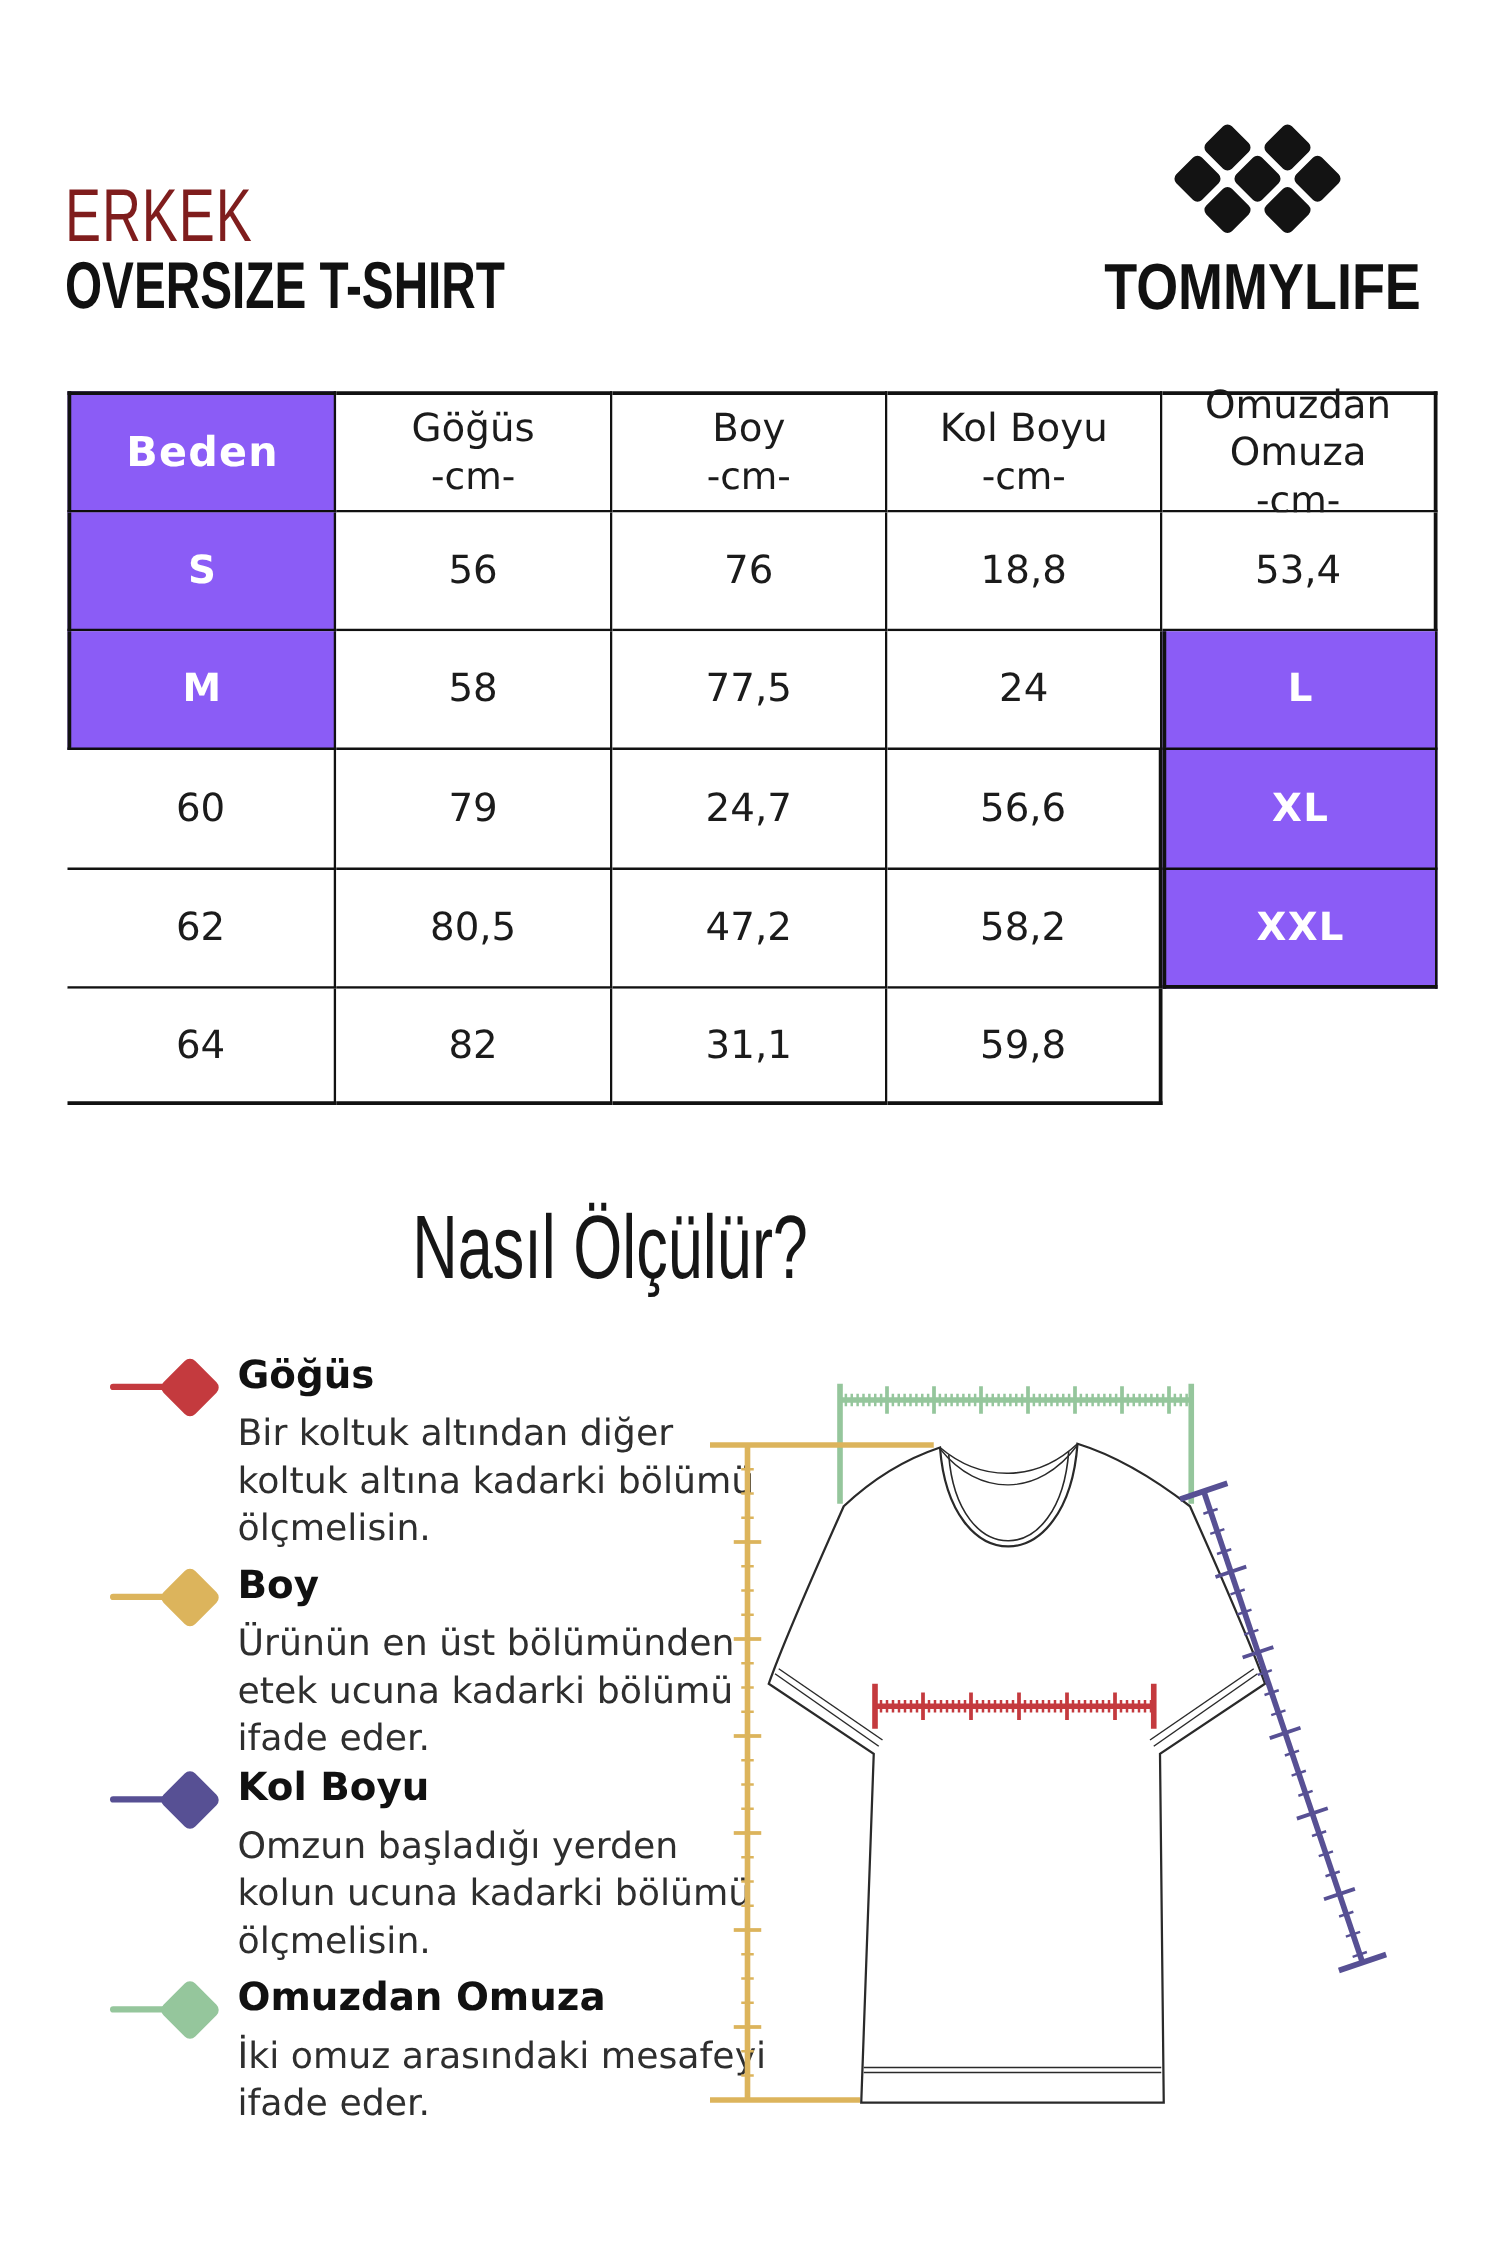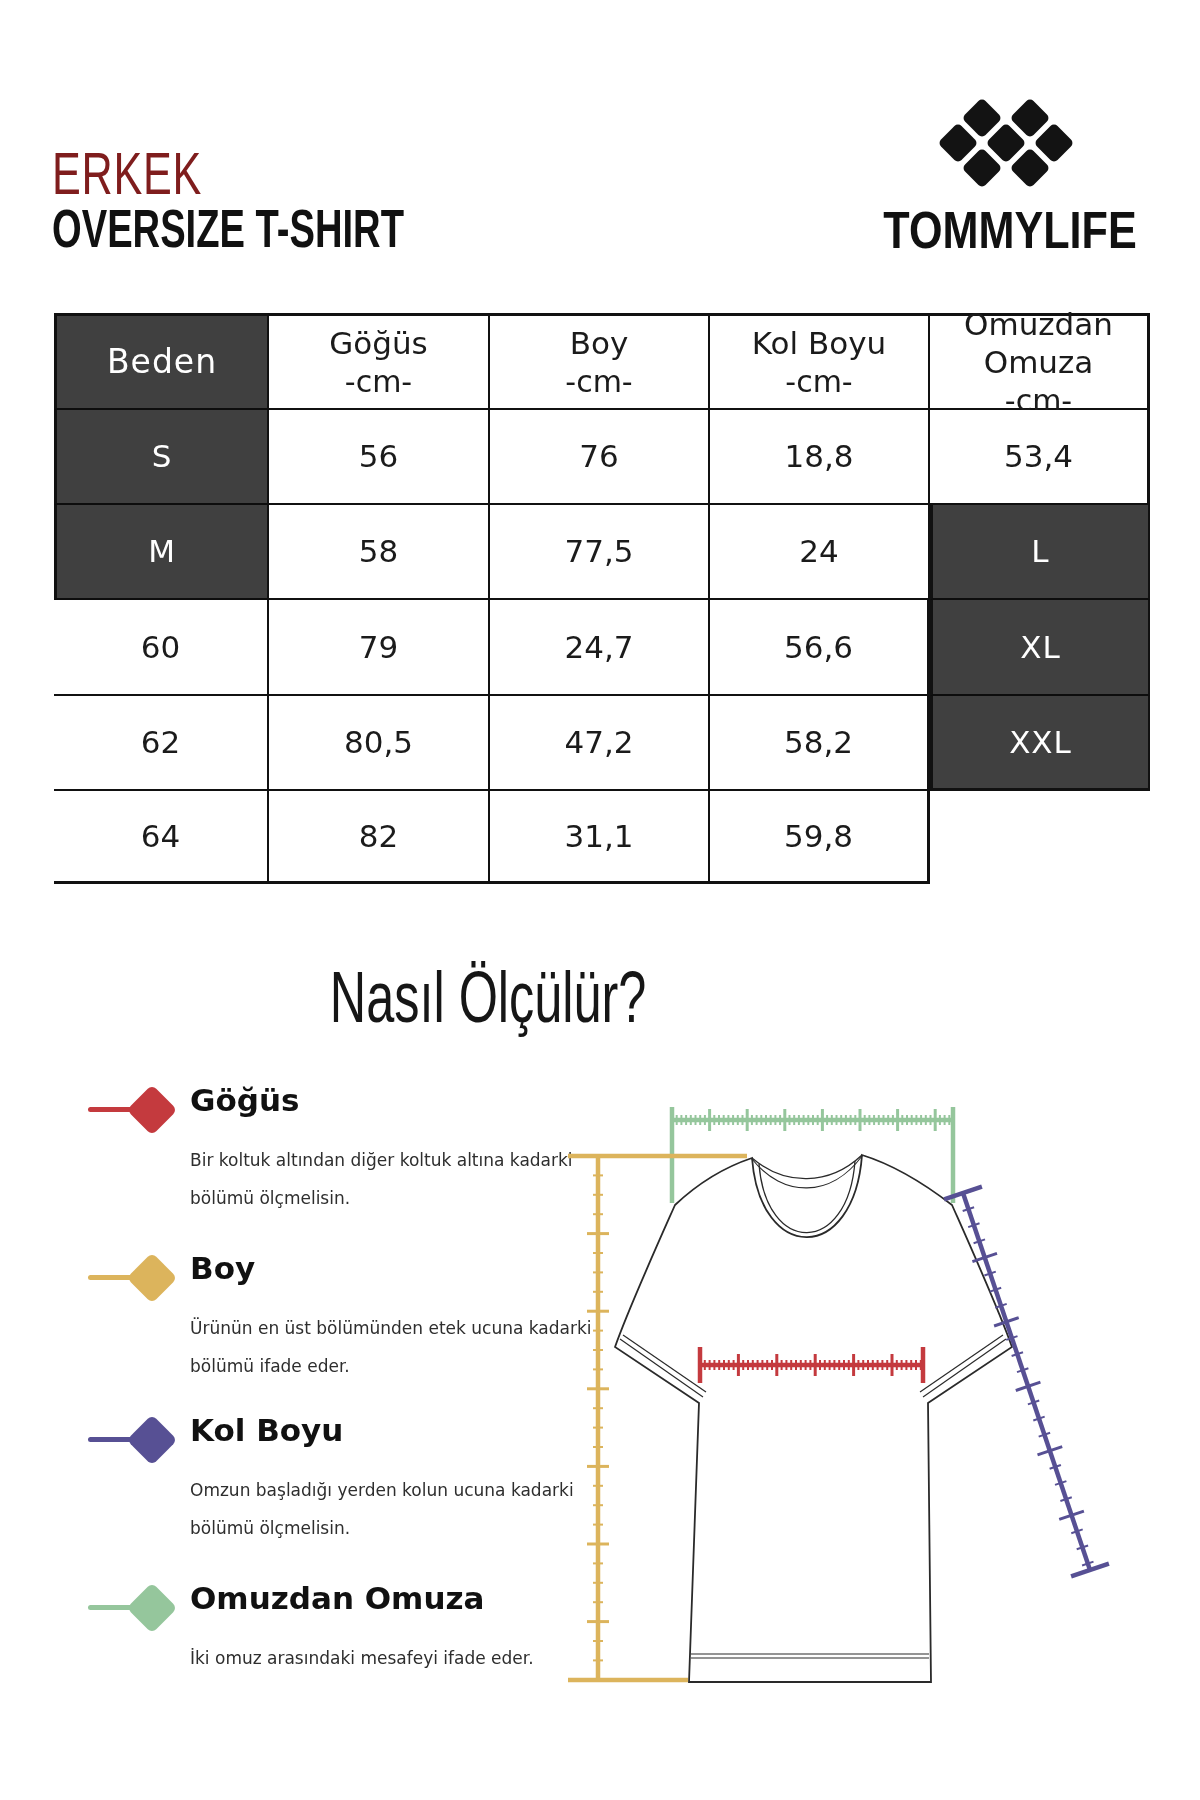--- a/index.html
+++ b/index.html
@@ -19,40 +19,40 @@
          font-family:"Liberation Sans",sans-serif;font-weight:700;font-size:52px;color:#111;
          transform:scaleX(.83);transform-origin:50% 50%;letter-spacing:0px;white-space:nowrap;}
 
   
   .size-table{position:absolute;left:54px;top:313px;width:1096px;height:571px;display:grid;
               grid-template-columns:215px 221px 220px 220px 220px;
               grid-template-rows:97px 95px 95px 96px 95px 93px;}
   .cell{box-sizing:border-box;border-right:2px solid #111;border-bottom:2px solid #111;
         display:flex;flex-direction:column;align-items:center;justify-content:center;
         font-size:31px;color:#1b1b1b;line-height:1.25;text-align:center;background:#fff;}
-  .cell.c0{border-left:3px solid #111;background:#404040;color:#fff;border-right-color:#111;
-           border-bottom-color:#0d0d0d;letter-spacing:1px;}
+  .cell.c0{border-left:3px solid #111;background:#8b5cf6;color:#fff;border-right-color:#111;
+           border-bottom-color:#0d0d0d;letter-spacing:1px;font-weight:bold;}
   .cell.r0{border-top:3px solid #111;}
   .cell.c4{border-right:3px solid #111;}
   .cell.rlast{border-bottom:3px solid #111;}
   .cell .unit{font-size:30px;}
   .hdr .lbl{max-width:180px;}
 
   
   .htm-title{position:absolute;left:0;top:955px;width:976px;text-align:center;
              font-size:72px;font-weight:400;color:#161616;}
   .htm-title .cond{transform:scaleX(.70);transform-origin:50% 50%;}
 
   .legend-item{position:absolute;left:88px;width:480px;}
   .legend-item .marker{position:absolute;left:0;top:10px;width:100px;height:40px;}
   .legend-item .marker .mline{position:absolute;left:0;top:15px;width:58px;height:5px;border-radius:3px;}
   .legend-item .marker .mdiamond{position:absolute;left:46px;top:0px;width:36px;height:36px;
       border-radius:6px;transform:rotate(45deg);}
   .legend-item .ltitle{margin-left:102px;font-size:31px;font-weight:700;color:#111;line-height:1.2;}
-  .legend-item .ldesc{margin-left:102px;margin-top:22px;width:440px;font-size:17px;line-height:38px;color:#2e2e2e;}
+  .legend-item .ldesc{margin-left:102px;margin-top:8px;width:440px;font-size:29px;line-height:38px;color:#2e2e2e;}
   .i0 .mline,.i0 .mdiamond{background:var(--m0);}
   .i1 .mline,.i1 .mdiamond{background:var(--m1);}
   .i2 .mline,.i2 .mdiamond{background:var(--m2);}
   .i3 .mline,.i3 .mdiamond{background:var(--m3);}
 
   
   .diagram{position:absolute;left:560px;top:1070px;width:620px;height:640px;}
   .shirt path,.shirt line{stroke:#2a2a2a;fill:none;}
   .rk0 line{stroke:var(--m0);} .rk1 line{stroke:var(--m1);}
   .rk2 line{stroke:var(--m2);} .rk3 line{stroke:var(--m3);}

